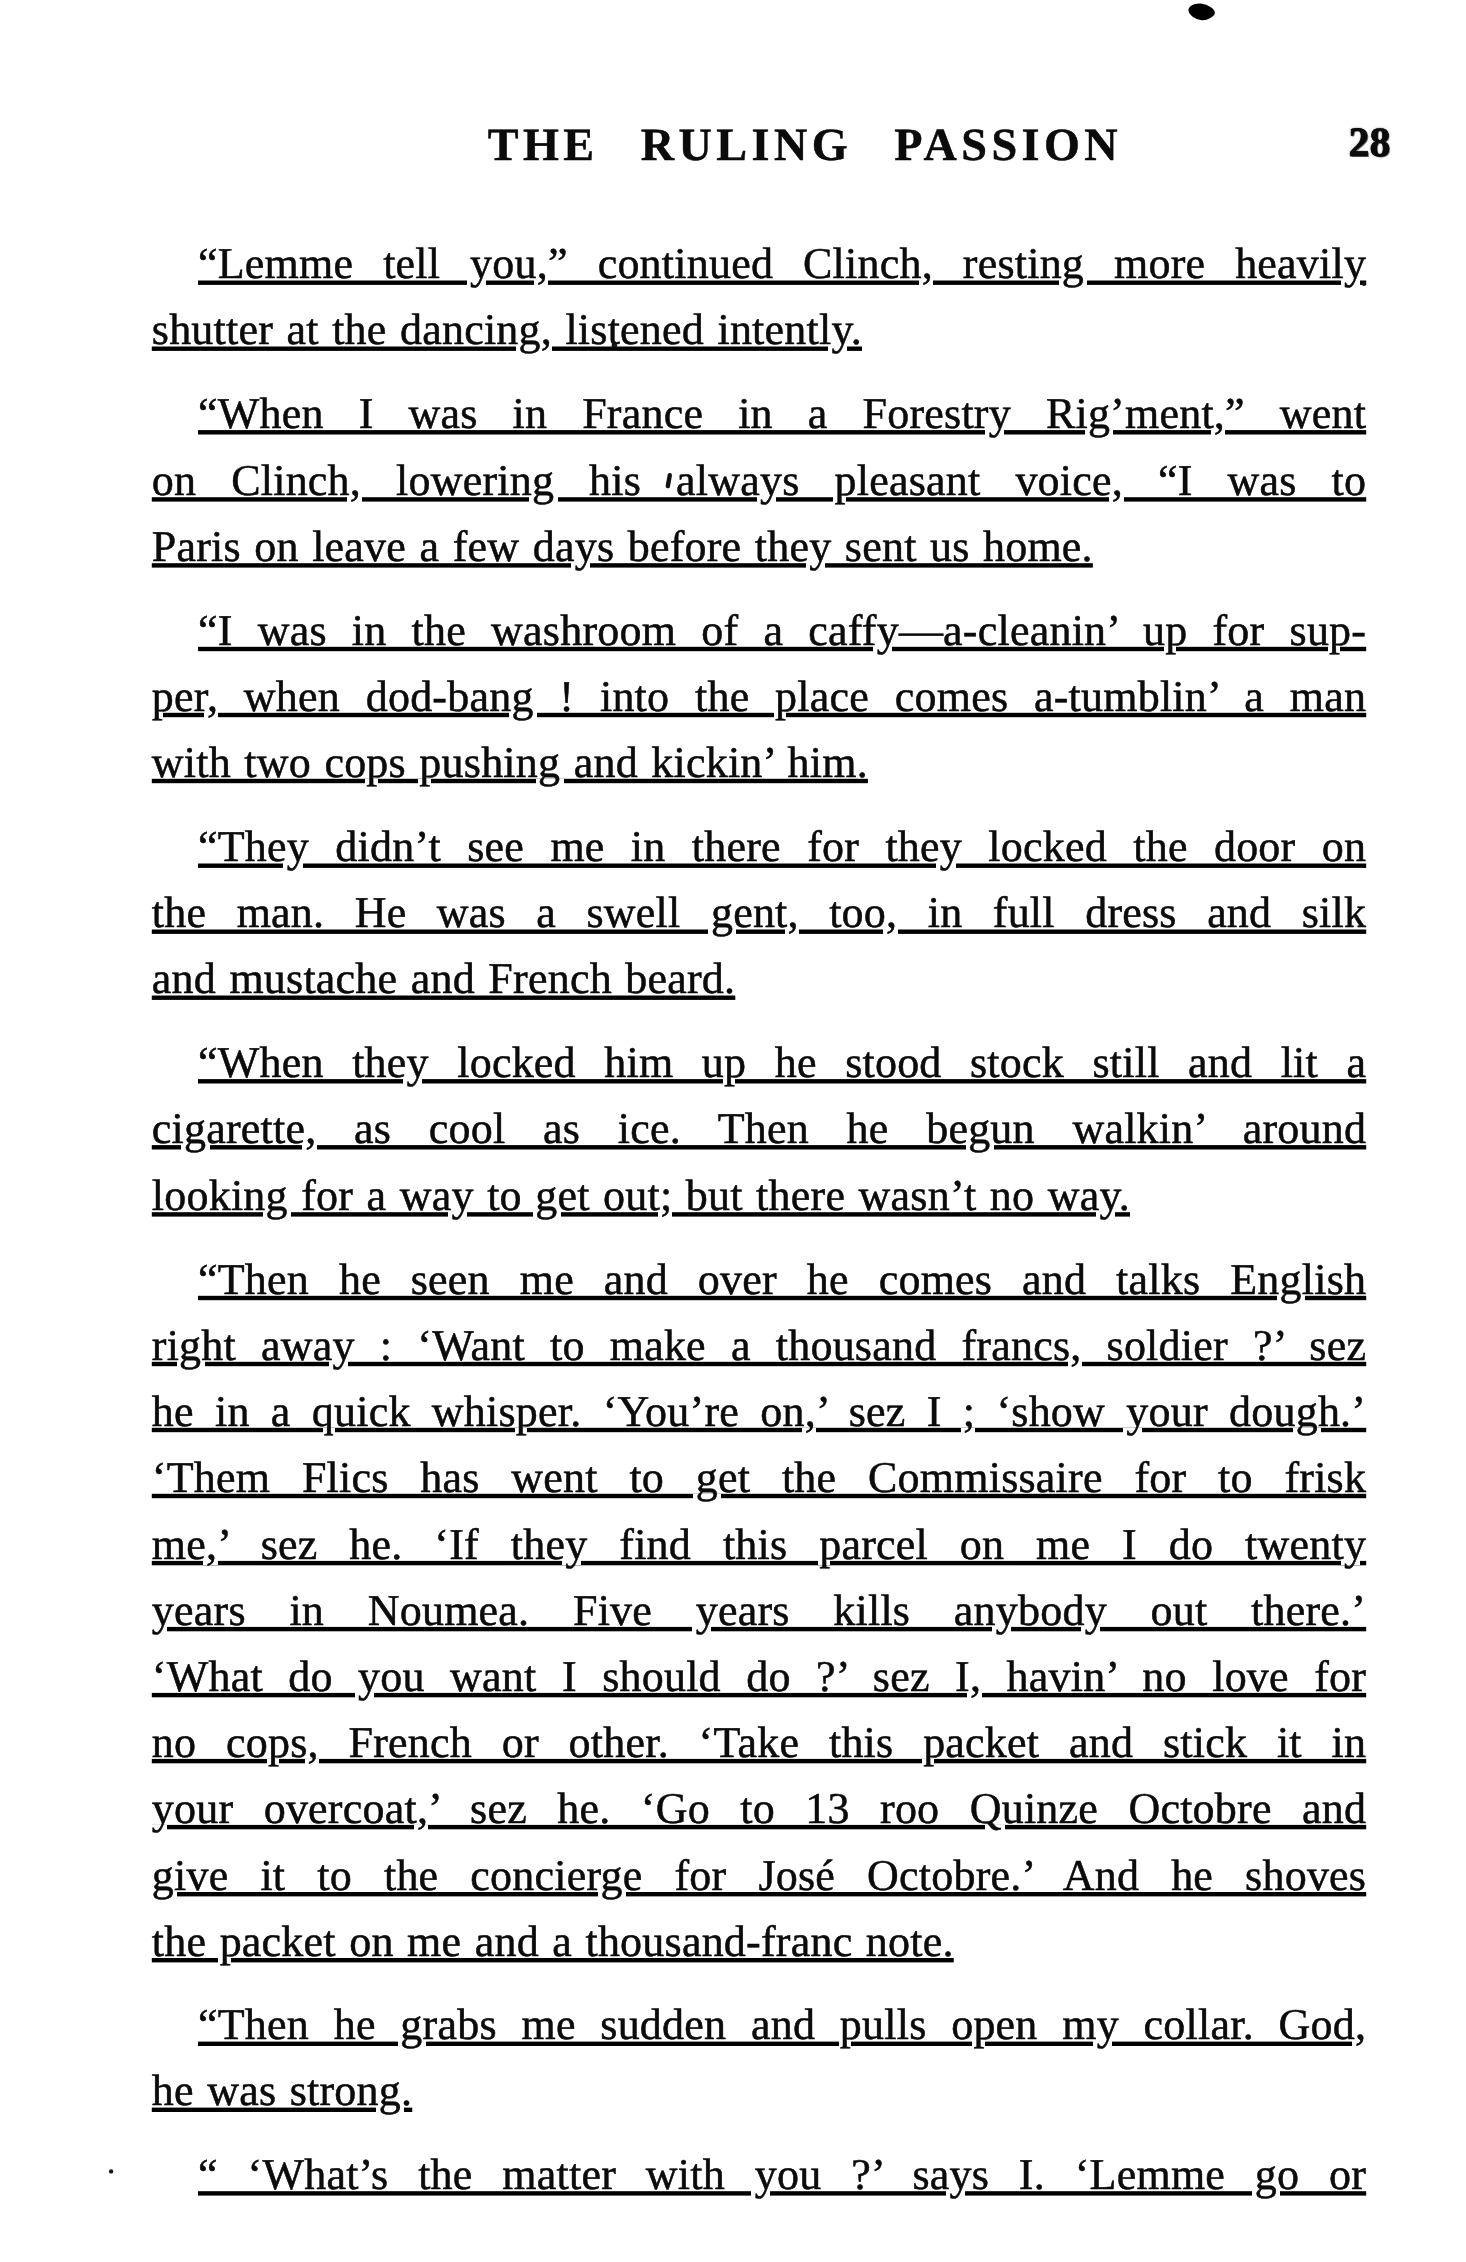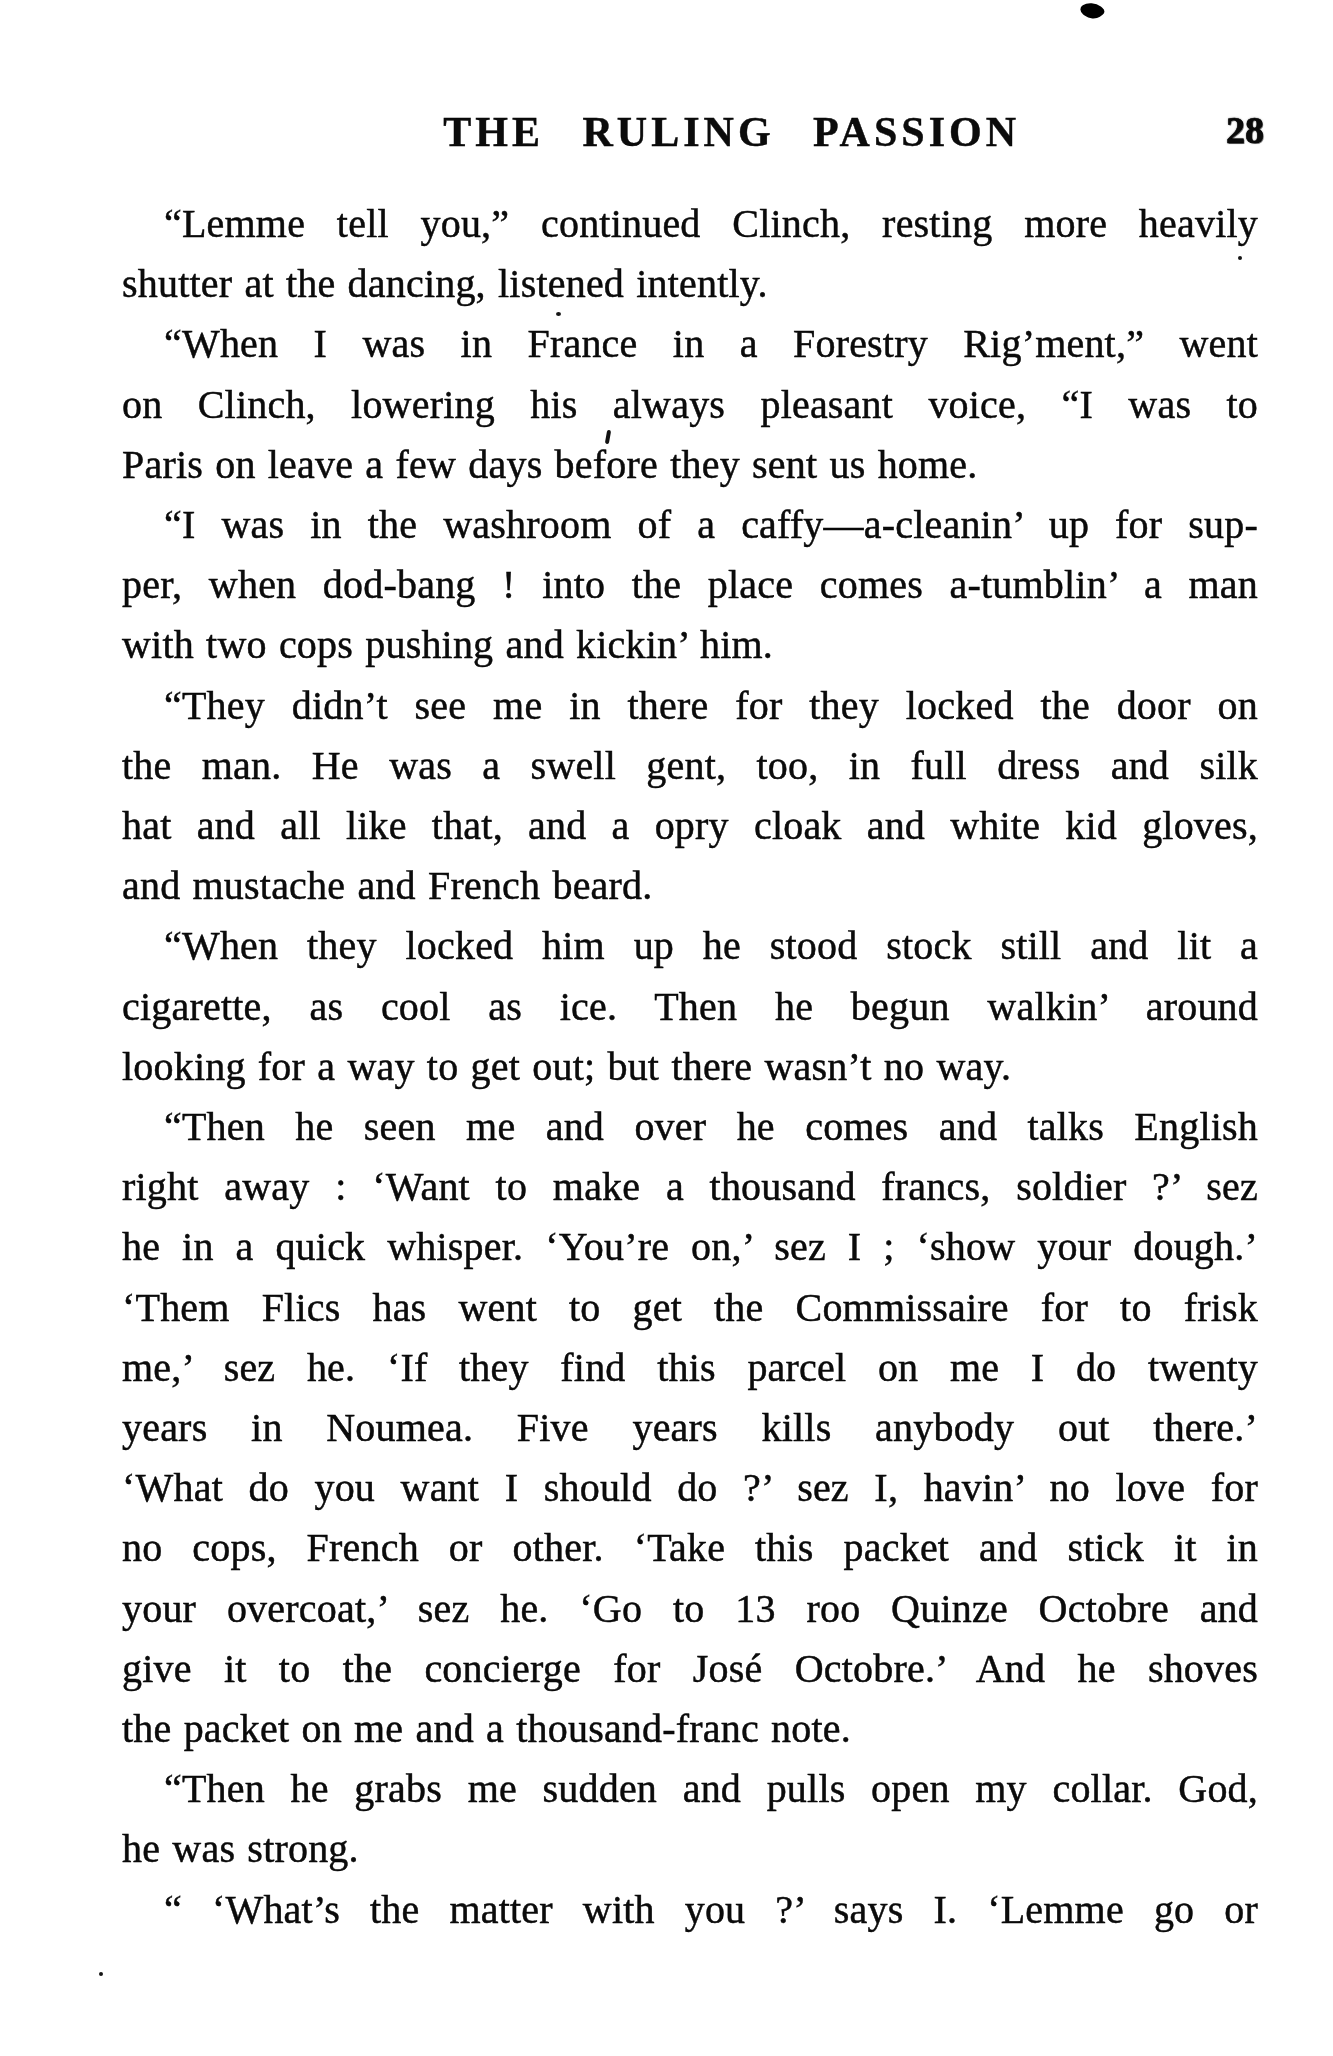--- a/index.html
+++ b/index.html
@@ -35,21 +35,21 @@
   
   .text-block {
     position: absolute;
     top: 194px; left: 122px; width: 1136px;
     font-size: 40px;
     line-height: 60.2px;
     word-spacing: 2px;
     letter-spacing: 0.2px;
     -webkit-text-stroke: 0.45px #000;
   }
-  .paragraph { margin: 0; }
+  .paragraph { margin: 16px; text-decoration: underline; }
   .line { text-align: left; }
   .line.just { text-align: justify; text-align-last: justify; }
   .line.indent { text-indent: 42px; }
   
   .smudge-topright {
     position: absolute; top: 2px; left: 1082px;
     width: 20px; height: 17px;
     background: #000;
     border-radius: 65% 35% 55% 45%;
     transform: rotate(38deg) skewX(-18deg);
@@ -86,21 +86,20 @@
         <div class="line">Paris on leave a few days before they sent us home.</div>
       </div>
       <div class="paragraph">
         <div class="line indent just">“I was in the washroom of a caffy—a-cleanin’ up for sup-</div>
         <div class="line just">per, when dod-bang ! into the place comes a-tumblin’ a man</div>
         <div class="line">with two cops pushing and kickin’ him.</div>
       </div>
       <div class="paragraph">
         <div class="line indent just">“They didn’t see me in there for they locked the door on</div>
         <div class="line just">the man.  He was a swell gent, too, in full dress and silk</div>
-        <div class="line just">hat and all like that, and a opry cloak and white kid gloves,</div>
         <div class="line">and mustache and French beard.</div>
       </div>
       <div class="paragraph">
         <div class="line indent just">“When they locked him up he stood stock still and lit a</div>
         <div class="line just">cigarette, as cool as ice.  Then he begun walkin’ around</div>
         <div class="line">looking for a way to get out; but there wasn’t no way.</div>
       </div>
       <div class="paragraph">
         <div class="line indent just">“Then he seen me and over he comes and talks English</div>
         <div class="line just">right away : ‘Want to make a thousand francs, soldier ?’ sez</div>

